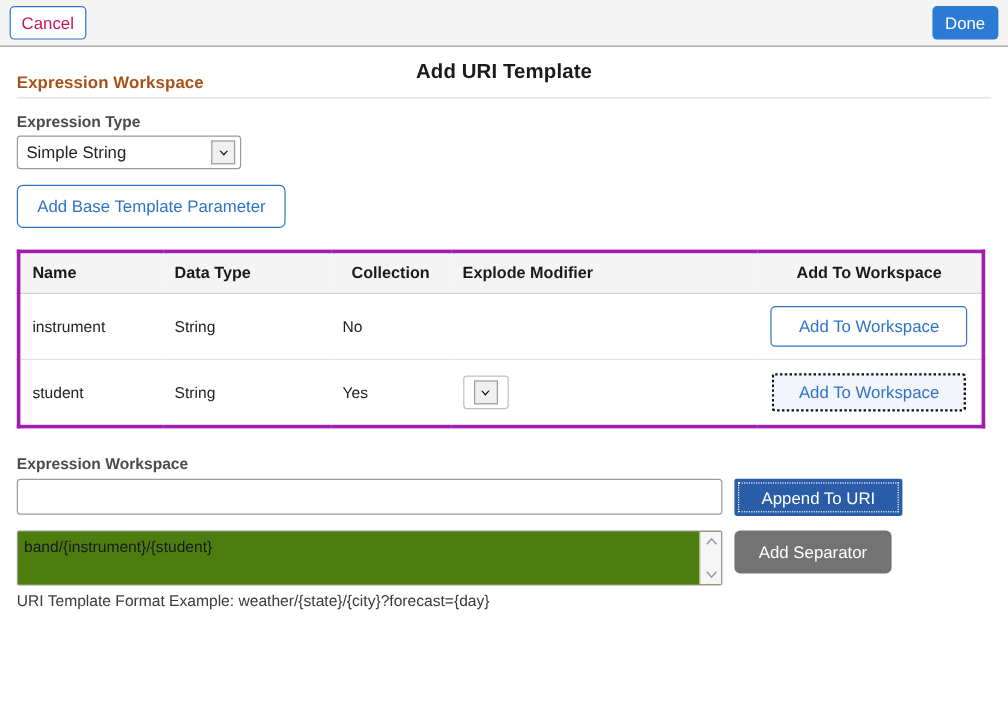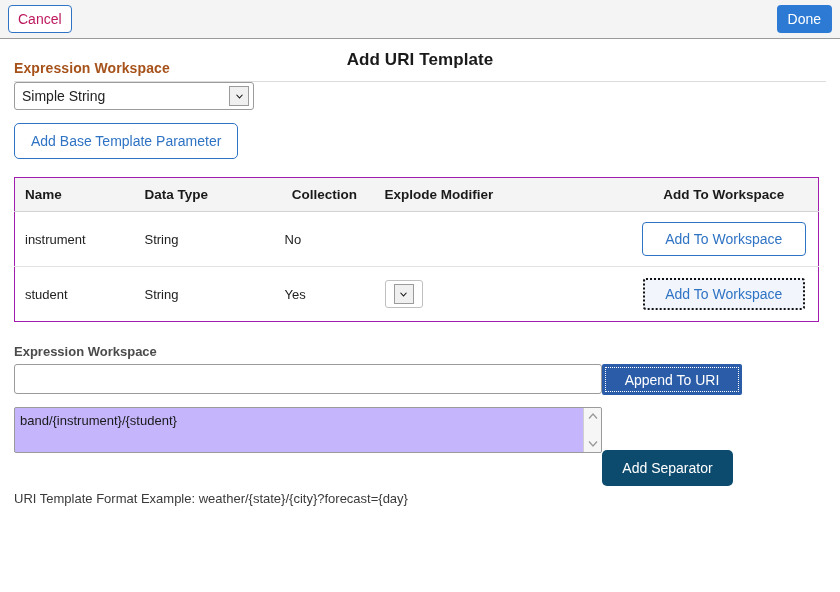--- a/index.html
+++ b/index.html
@@ -88,21 +88,21 @@
   .field-label {
     color: #4b4b4b;
     font-size: 13px;
     font-weight: bold;
     margin-top: 12px;
     margin-bottom: 4px;
   }
 
   
   .sel {
-    width: 240px;
+    width: 187px;
     height: 28px;
     border: 1px solid #9b9b9b;
     border-radius: 3px;
     background: #ffffff;
     box-sizing: border-box;
     position: relative;
     display: block;
   }
   .sel-text {
     position: absolute;
@@ -142,21 +142,21 @@
     font-size: 14px;
     font-family: "Liberation Sans", sans-serif;
     cursor: pointer;
     box-sizing: border-box;
   }
 
   
   .tbl {
     margin-top: 18px;
     width: 804px;
-    border: 1px solid #a21caf;
+    border: 3px solid #a21caf;
     border-collapse: collapse;
     table-layout: fixed;
     background: #ffffff;
   }
   .tbl th {
     background: #f4f4f4;
     text-align: left;
     font-size: 13.5px;
     font-weight: bold;
     color: #1a1a1a;
@@ -228,20 +228,21 @@
   .ws-label {
     color: #4b4b4b;
     font-size: 13px;
     font-weight: bold;
     margin-top: 22px;
     margin-bottom: 5px;
   }
   .row {
     display: flex;
     align-items: flex-start;
+    gap: 10px;
   }
   .ws-input {
     width: 588px;
     height: 30px;
     border: 1px solid #9b9b9b;
     border-radius: 3px;
     background: #ffffff;
     font-family: "Liberation Sans", sans-serif;
     font-size: 13px;
     padding: 0 6px;
@@ -262,21 +263,21 @@
     outline-offset: -4px;
     box-sizing: border-box;
   }
 
   
   .uri-area {
     width: 588px;
     height: 46px;
     border: 1px solid #9b9b9b;
     border-radius: 2px;
-    background: #c4b5fd;
+    background: #4d7c0f;
     position: relative;
     box-sizing: border-box;
     overflow: hidden;
   }
   .uri-text {
     position: absolute;
     left: 5px;
     top: 5px;
     right: 24px;
     font-size: 13px;
@@ -296,29 +297,28 @@
     justify-content: space-between;
     align-items: center;
     padding: 4px 0;
     box-sizing: border-box;
   }
   .sb-arrow { width: 10px; height: 9px; }
 
   .btn-separator {
     width: 131px;
     height: 36px;
-    background: #0c4a6e;
+    background: #737373;
     color: #ffffff;
     border: none;
     border-radius: 5px;
     font-size: 14px;
     font-family: "Liberation Sans", sans-serif;
     cursor: pointer;
     box-sizing: border-box;
-    margin-top: 43px;
   }
 
   .hint {
     margin-top: 5px;
     font-size: 13px;
     color: #3a3a3a;
   }
 </style>
 </head>
 <body>
@@ -327,20 +327,21 @@
   <button class="btn-cancel">Cancel</button>
   <div class="titlebar-title">Add URI Template</div>
   <button class="btn-done">Done</button>
 </div>
 
 <div class="page">
 
   
   <div class="section-head">Expression Workspace</div>
 
+  <div class="field-label">Expression Type</div>
 
   <div class="sel">
     <span class="sel-text">Simple String</span>
     <span class="sel-arrowbox">
       <svg class="chev" viewBox="0 0 10 10">
         <path d="M1 3 L5 7.5 L9 3 L7.6 3 L5 5.8 L2.4 3 Z" fill="#111111"></path>
       </svg>
     </span>
   </div>
 

